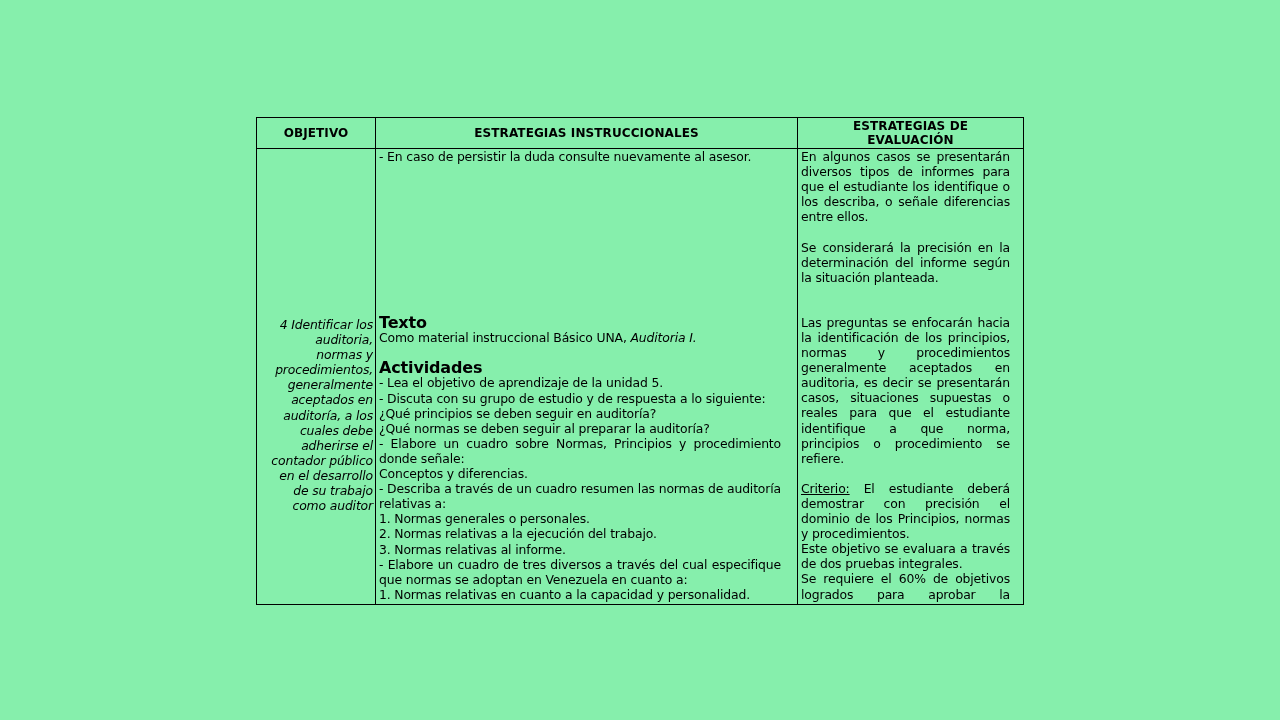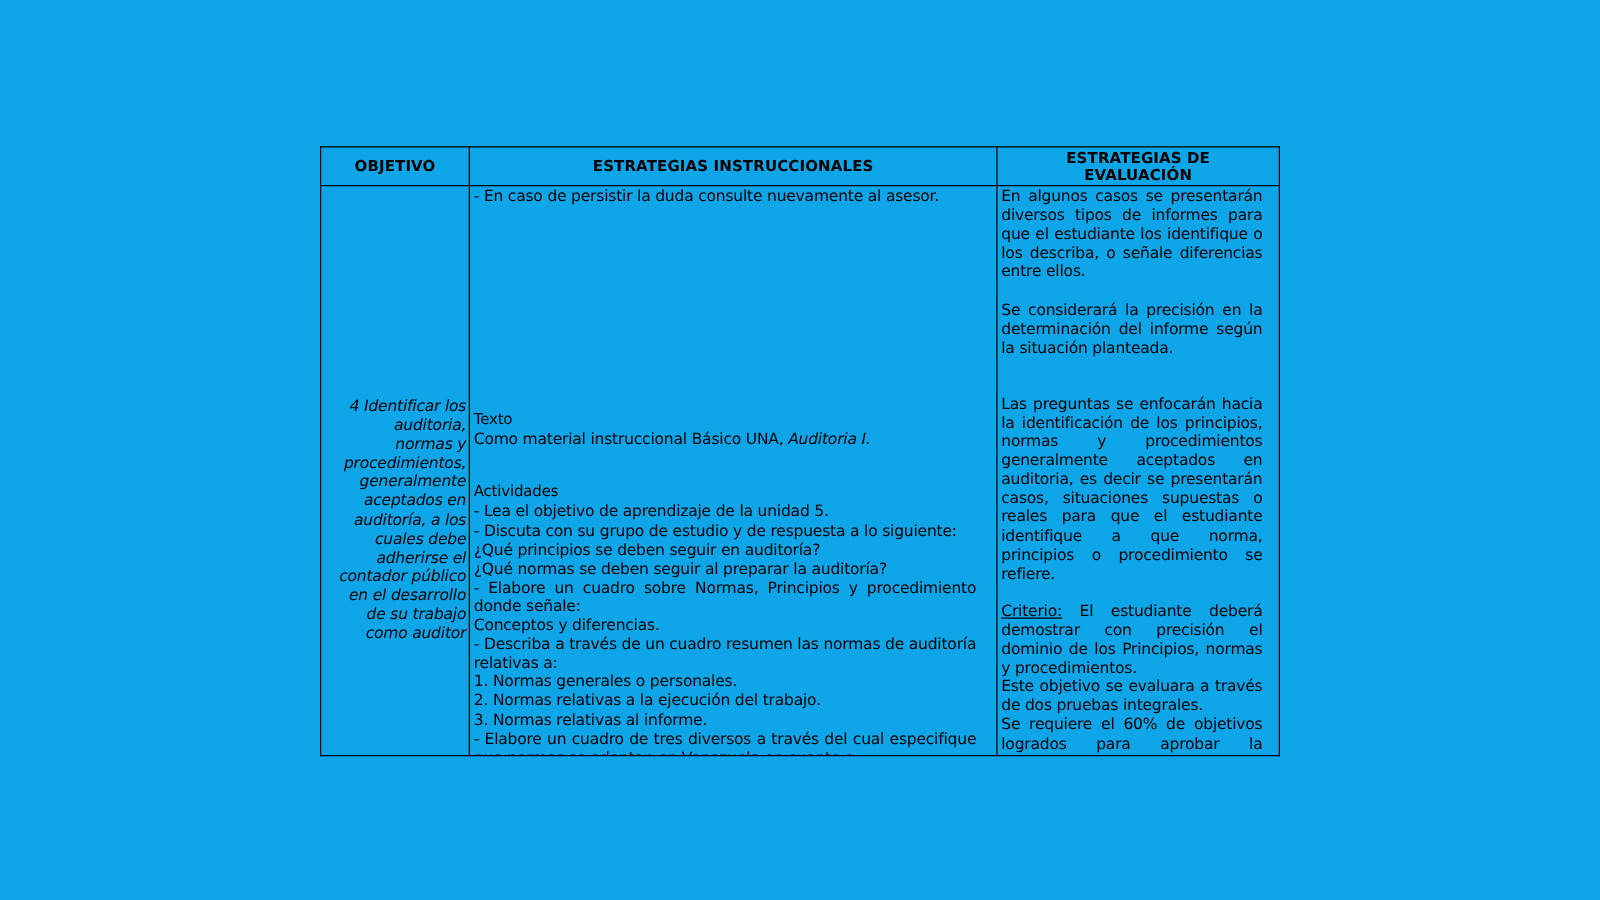--- a/index.html
+++ b/index.html
@@ -1,32 +1,32 @@
 <!DOCTYPE html>
 <html><head>
 <meta charset="utf-8">
 <style>
   html, body { margin: 0; padding: 0; background: #ffffff; }
   body { width: 1280px; height: 720px; position: relative; overflow: hidden;
          font-family: "DejaVu Sans", sans-serif; color: #000; }
-  .page { position: absolute; left: 0; top: 0; width: 1280px; height: 720px; background: #0ea5e9; }
+  .page { position: absolute; left: 0; top: 0; width: 1280px; height: 720px; background: #86efac; }
   table.doc { position: absolute; left: 256px; top: 117px; border-collapse: collapse;
               table-layout: fixed; width: 767px; }
   table.doc td, table.doc th { border: 1px solid #000; vertical-align: top; padding: 0; }
   col.c1 { width: 119px; } col.c2 { width: 422px; } col.c3 { width: 226px; }
   th { font-weight: bold; font-size: 12px; line-height: 14px; text-align: center; vertical-align: middle !important; height: 30px; letter-spacing: 0.1px; }
   .body-row td { height: 455px; }
   .cell { position: relative; height: 455px; overflow: hidden; }
   .txt { font-size: 12.4px; line-height: 15.1px; letter-spacing: -0.15px; }
   .obj { position: absolute; left: 2px; right: 2px; top: 168px; text-align: right; font-style: italic; }
   .instr { position: absolute; left: 3px; right: 16px; top: 0px; }
   .eval { position: absolute; left: 3px; right: 13px; top: 0px; }
   .j { text-align: justify; text-align-last: left; }
   .jl { text-align: justify; text-align-last: justify; }
-  .b { font-weight: normal; font-size: 12px; margin-top: 13px; }
+  .b { font-weight: bold; font-size: 16px; }
   .u { text-decoration: underline; margin-top: 28px; }
   .i { font-style: italic; margin-top: 44px; }
   .blank { height: 15.1px; }
 </style>
 </head>
 <body>
 
 <div class="page">
   <table class="doc">
     <colgroup>

